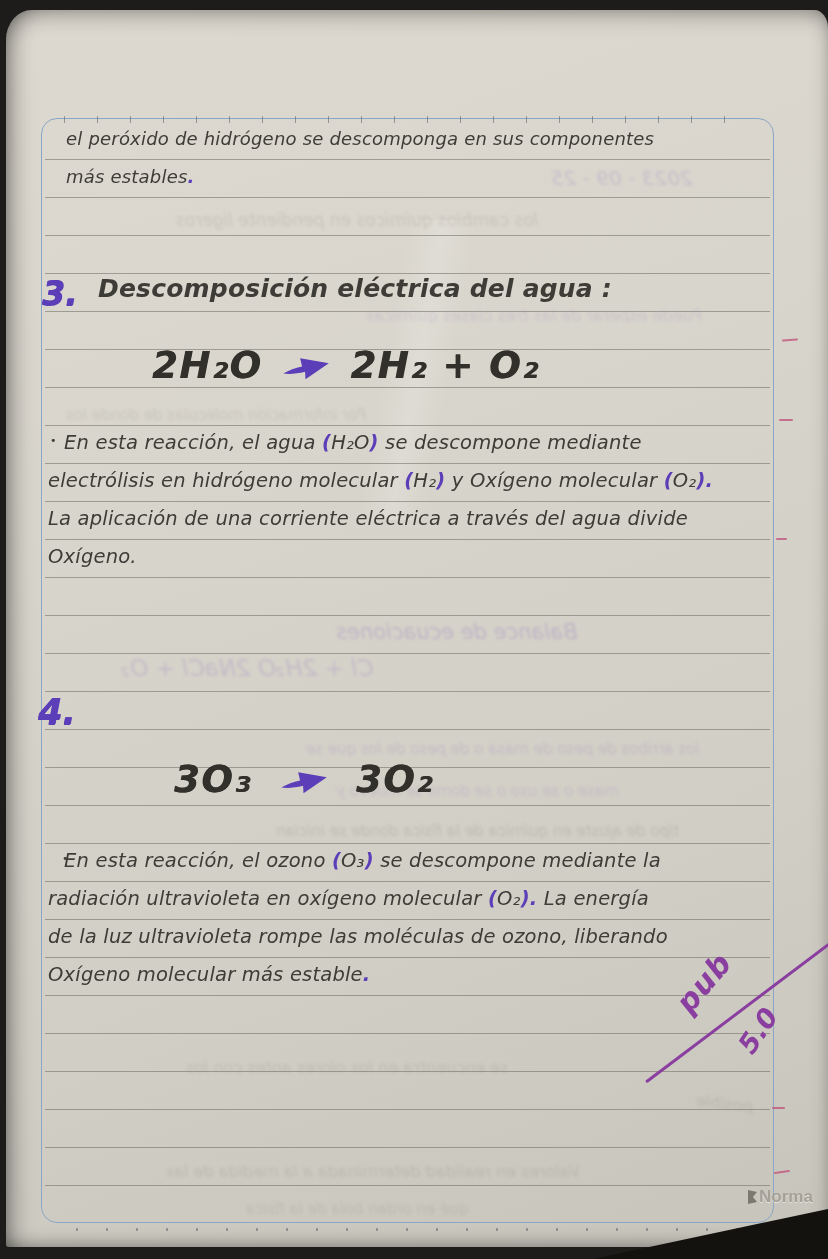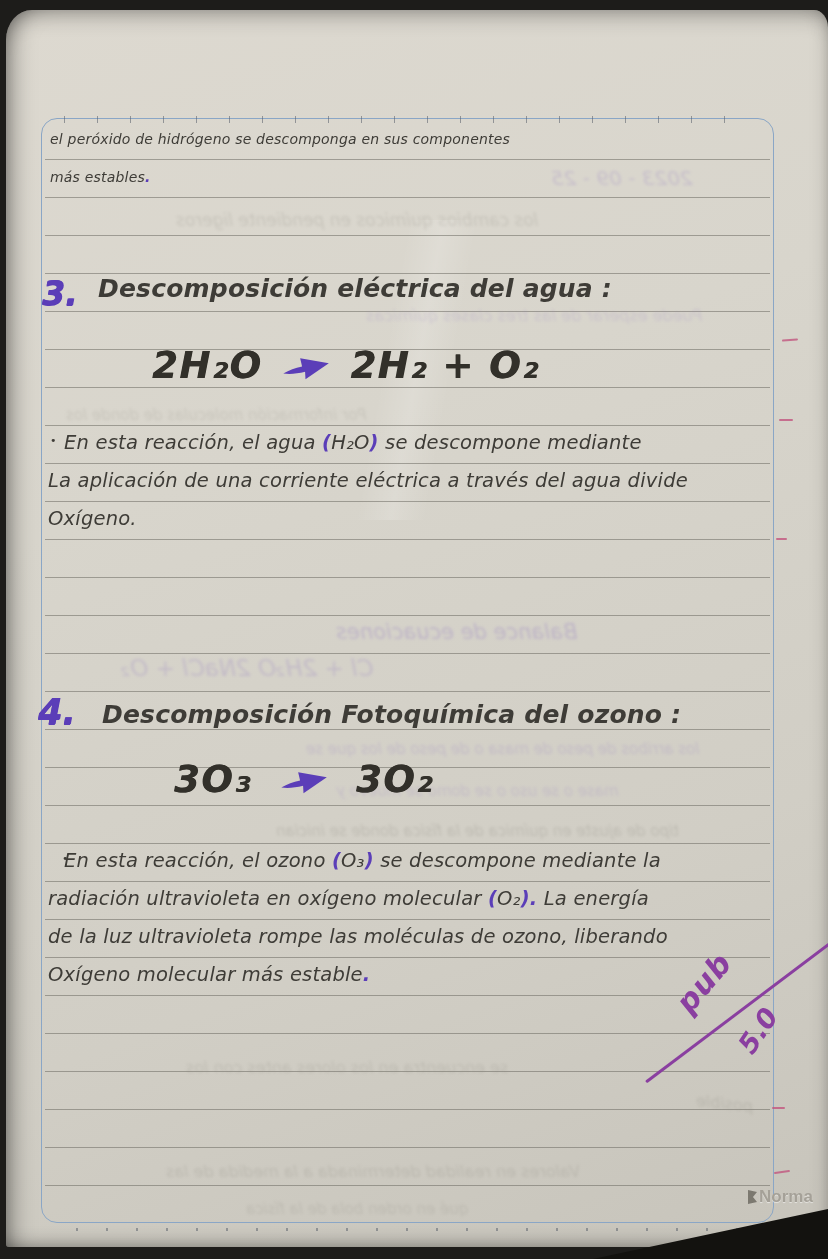--- a/index.html
+++ b/index.html
@@ -55,21 +55,21 @@
     background:repeating-linear-gradient(to right,rgba(85,92,104,.55) 0 1.2px,transparent 1.2px 33px);
   }
   .dots-bottom{
     position:absolute;bottom:-9px;left:34px;right:34px;height:3px;
     background:repeating-linear-gradient(to right,rgba(85,92,104,.5) 0 2.2px,transparent 2.2px 30px);
   }
   
   .hw{position:absolute;font-style:italic;color:var(--ink);letter-spacing:.2px;}
   .hw-line{height:38px;line-height:38px;white-space:nowrap;}
   .hw-line span.c-pu{color:var(--purple);font-weight:600;}
-  .intro{left:44px;top:110px;font-size:14px;}
+  .intro{left:60px;top:110px;font-size:18px;}
   .para{font-size:19.5px;}
   .para .hw-line:first-child{text-indent:16px;}
   .p1{left:42px;top:414px;}
   .p2{left:42px;top:832px;}
   .sec-num{
     position:absolute;color:var(--purple);font-weight:800;font-style:italic;
     text-shadow:.7px 0 currentColor,0 .5px currentColor;
   }
   .n3{left:36px;top:264px;font-size:33px;}
   .n4{left:32px;top:682px;font-size:35px;}
@@ -180,26 +180,26 @@
       <svg width="52" height="34" viewBox="0 0 56 34">
         <path d="M3 22 C10 19 16 18 24 17 L23 8 L53 17 L26 31 L26.5 23 C18 24 10 24 3 22 Z" fill="#5b3eb8" transform="rotate(-7 28 19)"></path>
       </svg>
     </span>
     <span>2H₂ + O₂</span>
   </div>
 
   <span class="bullet b1">•</span>
   <div class="hw para p1">
       <div class="hw-line"><span>En esta reacción, el agua </span><span class="c-pu">(</span><span>H₂O</span><span class="c-pu">)</span><span> se descompone mediante</span></div>
+      <div class="hw-line"><span>electrólisis en hidrógeno molecular </span><span class="c-pu">(</span><span>H₂</span><span class="c-pu">)</span><span> y Oxígeno molecular </span><span class="c-pu">(</span><span>O₂</span><span class="c-pu">).</span></div>
       <div class="hw-line"><span>La aplicación de una corriente eléctrica a través del agua divide</span></div>
       <div class="hw-line"><span>Oxígeno.</span></div>
     </div>
 
   <div class="sec-num n4">4.</div>
-  <div class="hw sec-title t4">Descomposición Fotoquímica del ozono :</div>
 
   <div class="eq eq2">
     <span>3O₃</span>
     <span class="arrow">
       <svg width="52" height="34" viewBox="0 0 56 34">
         <path d="M3 22 C10 19 16 18 24 17 L23 8 L53 17 L26 31 L26.5 23 C18 24 10 24 3 22 Z" fill="#5b3eb8" transform="rotate(-7 28 19)"></path>
       </svg>
     </span>
     <span>3O₂</span>
   </div>

